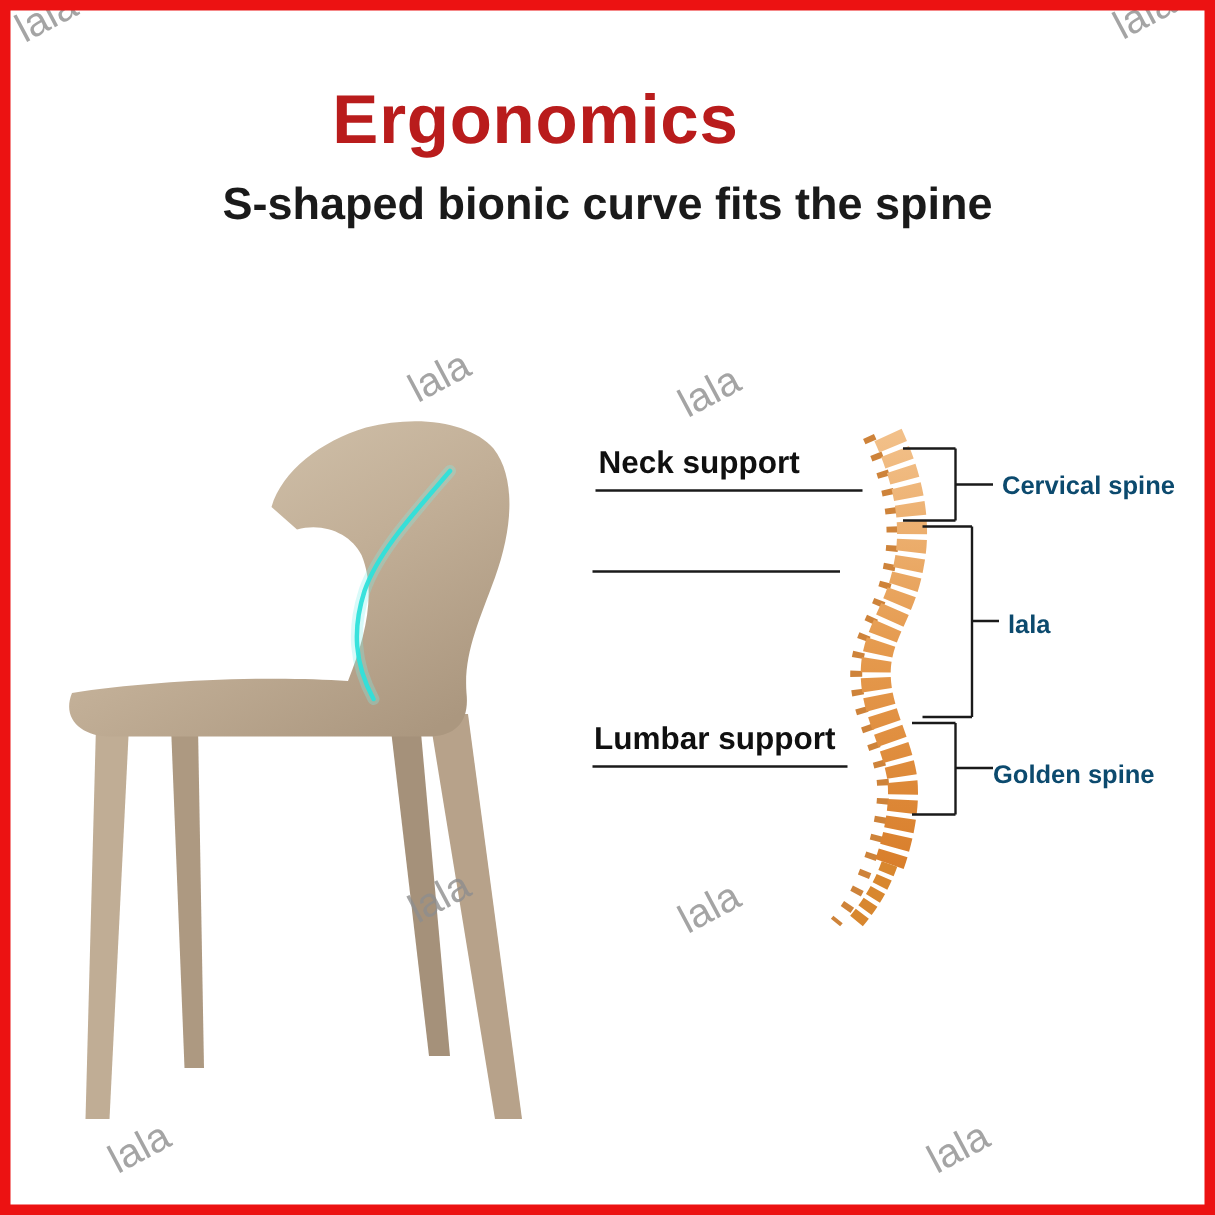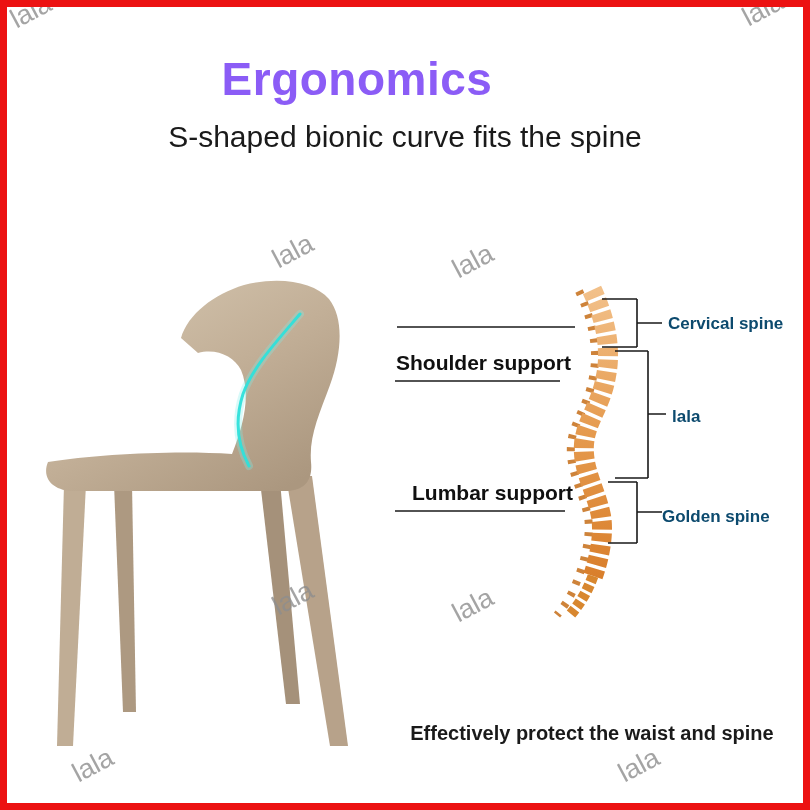--- a/index.html
+++ b/index.html
@@ -6,35 +6,35 @@
   .canvas {
     position:relative; width:810px; height:810px; background:#ffffff;
     overflow:hidden; font-family:"Liberation Sans", sans-serif;
   }
   .frame {
     position:absolute; inset:0; z-index:20; pointer-events:none;
     box-shadow: inset 0 0 0 7px #ec1212;
   }
   .title {
     position:absolute; left:0; top:52px; width:714px; text-align:center;
-    font-size:46px; font-weight:bold; color:#8b5cf6; letter-spacing:0.5px;
+    font-size:46px; font-weight:bold; color:#b91c1c; letter-spacing:0.5px;
   }
   .subtitle {
     position:absolute; left:0; top:120px; width:810px; text-align:center;
-    font-size:30px; font-weight:normal; color:#1a1a1a;
+    font-size:30px; font-weight:bold; color:#1a1a1a;
   }
   .chair-svg { position:absolute; left:28px; top:276px; width:345px; height:485px; }
   .spine-svg { position:absolute; left:540px; top:278px; width:110px; height:350px; }
   .lines-svg { position:absolute; left:388px; top:281px; width:410px; height:352px; }
   .lbl-left {
     position:absolute; font-size:21px; font-weight:bold; color:#101010; white-space:nowrap;
   }
   .lbl-neck { left:399px; top:297px; }
   .lbl-shoulder { left:396px; top:351px; }
-  .lbl-lumbar { left:396px; top:481px;margin-left:16px; }
+  .lbl-lumbar { left:396px; top:481px; }
   .lbl-right {
     position:absolute; font-size:17px; font-weight:bold; color:#0c4a6e; white-space:nowrap;
   }
   .lbl-cervical { left:668px; top:314px; }
   .lbl-chest { left:672px; top:407px; }
   .lbl-lumbarspine { left:662px; top:507px; }
   .footer-headline {
     position:absolute; left:383px; top:669px; width:418px; text-align:center;
     font-size:29px; font-weight:bold; color:#141414; white-space:nowrap;
   }
@@ -130,23 +130,22 @@
       <path d="M 7 230 H 177"></path>
 
       <path d="M 214 18 H 249 M 214 66 H 249 M 249 18 V 66 M 249 42 H 274"></path>
 
       <path d="M 227 70 H 260 M 227 197 H 260 M 260 70 V 197 M 260 133 H 278"></path>
 
       <path d="M 220 201 H 249 M 220 262 H 249 M 249 201 V 262 M 249 231 H 274"></path>
     </g>
   </svg>
 
-  <div class="lbl-left lbl-shoulder">Shoulder support</div>
+  <div class="lbl-left lbl-neck">Neck support</div>
   <div class="lbl-left lbl-lumbar">Lumbar support</div>
 
   <div class="lbl-right lbl-cervical">Cervical spine</div>
   <div class="lbl-right lbl-chest">lala</div>
   <div class="lbl-right lbl-lumbarspine">Golden spine</div>
 
-  <div class="footer-subheadline">Effectively protect the waist and spine</div>
 
   <div class="frame"></div>
 </div>
 
 </body></html>

